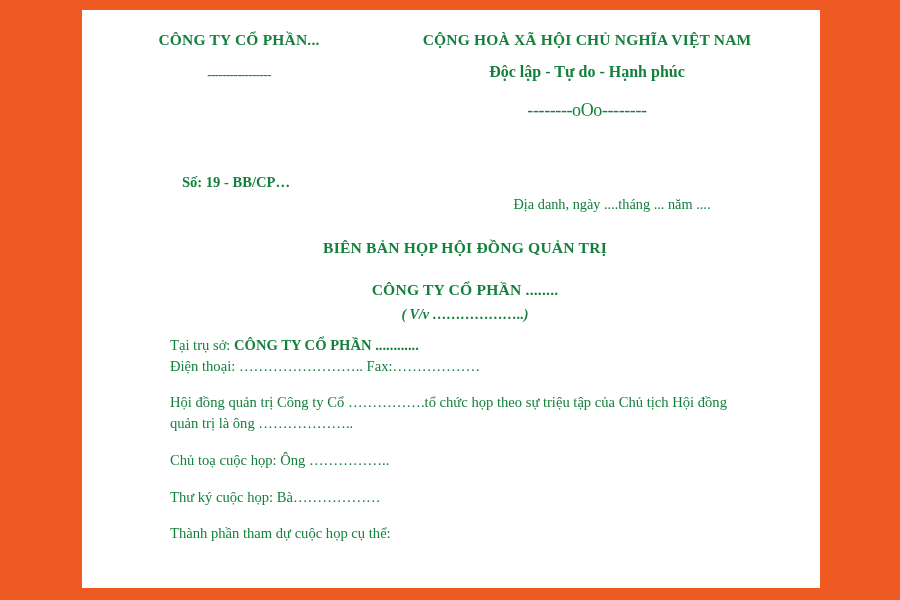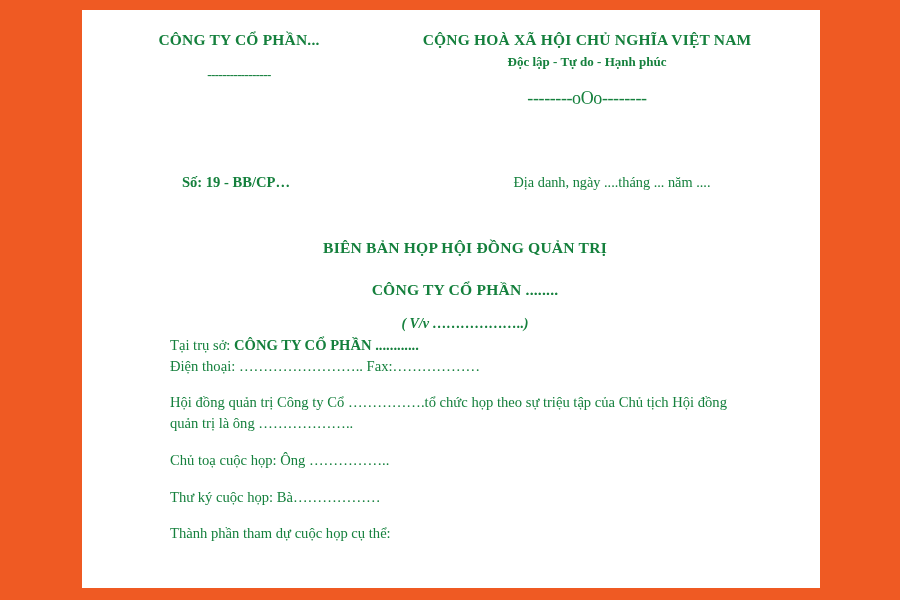--- a/index.html
+++ b/index.html
@@ -77,23 +77,23 @@
     font-size: 13px;
     letter-spacing: -0.6px;
   }
   .nation {
     font-weight: bold;
     font-size: 15.5px;
     letter-spacing: .2px;
     white-space: nowrap;
   }
   .motto {
-    margin-top: 4px;
-    font-weight: bold;
-    font-size: 13px;
+    margin-top: 12px;
+    font-weight: bold;
+    font-size: 16px;
     white-space: nowrap;
   }
   .o0o {
     margin-top: 17px;
     font-size: 18px;
     letter-spacing: -0.4px;
   }
 
   
   .meta {
@@ -114,20 +114,21 @@
     white-space: nowrap;
   }
   .meta-right {
     flex: 1;
     text-align: center;
     padding-right: 18px;
     padding-left: 40px;
     box-sizing: border-box;
     font-size: 14.3px;
     white-space: nowrap;
+    margin-top: 22px;
   }
 
   
   .titles {
     position: absolute;
     left: 0;
     top: 228px;
     width: 100%;
     text-align: center;
     padding-left: 28px;
@@ -138,21 +139,21 @@
     font-size: 15.6px;
     letter-spacing: .2px;
   }
   .title-sub {
     margin-top: 22px;
     font-weight: bold;
     font-size: 15.6px;
     letter-spacing: .2px;
   }
   .title-vv {
-    margin-top: 14px;
+    margin-top: 5px;
     font-style: italic;
     font-weight: bold;
     font-size: 14.2px;
     letter-spacing: -0.1px;
   }
 
   
   .body-block {
     position: absolute;
     left: 88px;

